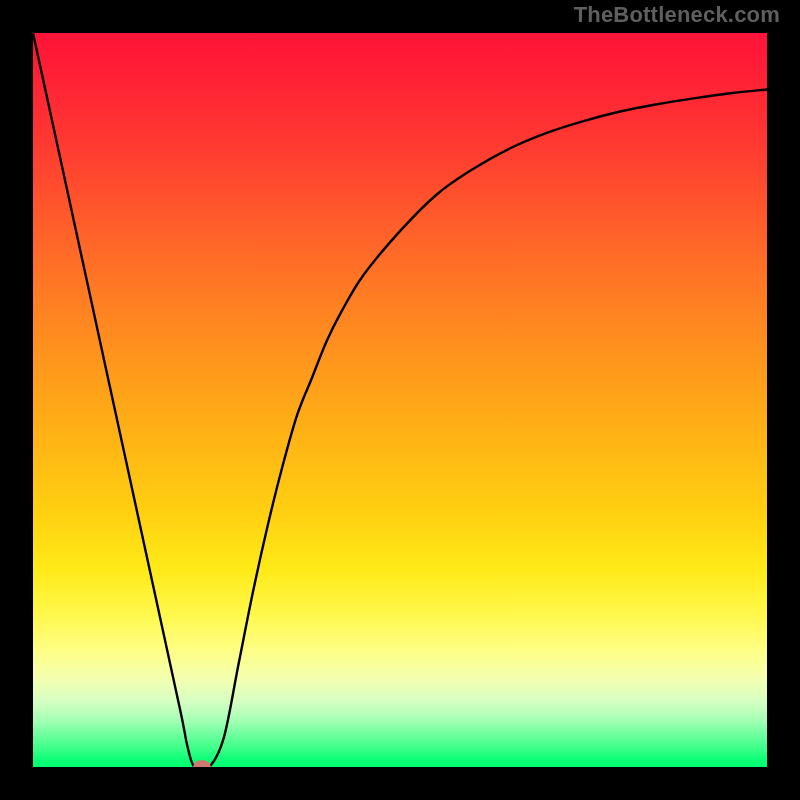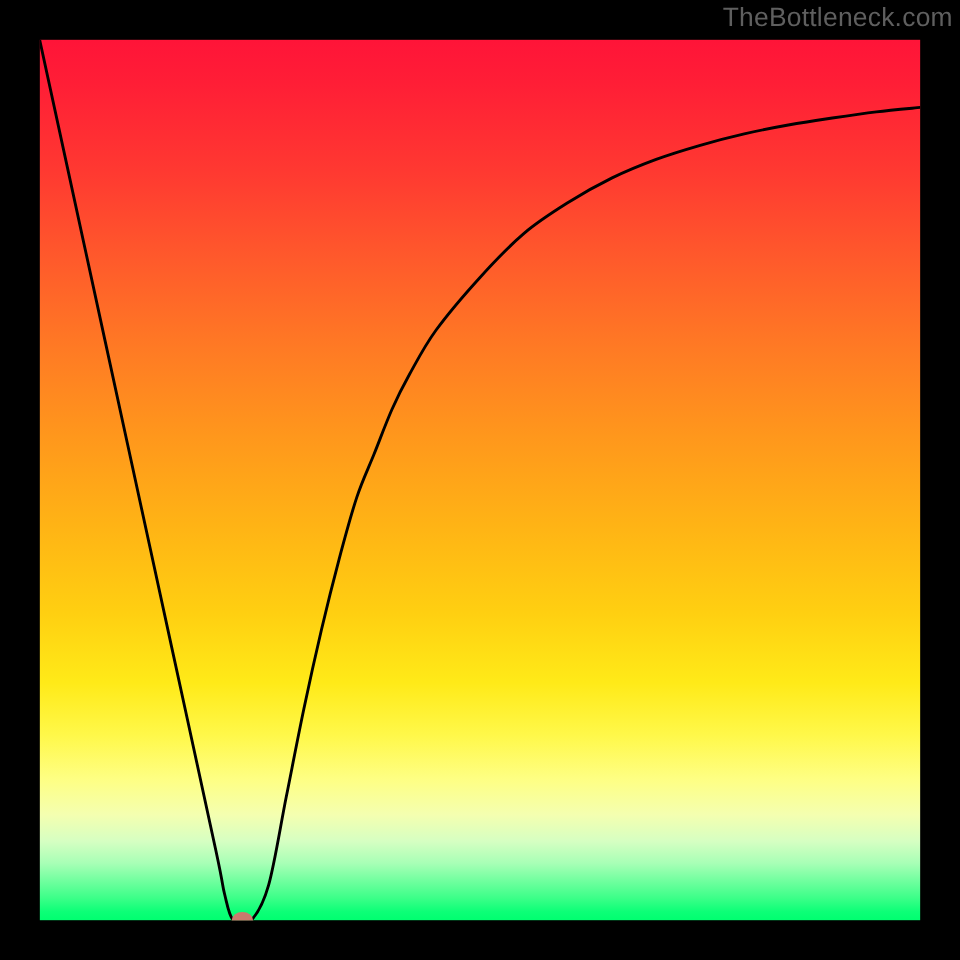--- a/index.html
+++ b/index.html
@@ -13,24 +13,24 @@
   }
   .frame {
     position: relative;
     width: 800px;
     height: 800px;
     background: #000;
   }
   .attribution {
     position: absolute;
     top: 2px;
-    right: 6px;
+    right: 20px;
     color: #5f5f5f;
     font-size: 22px;
-    font-weight: 400;
+    font-weight: 700;
     letter-spacing: 0.2px;
   }
   .plot-area {
     position: absolute;
     left: 33px;
     top: 33px;
     width: 734px;
     height: 734px;
     overflow: hidden;
   }

